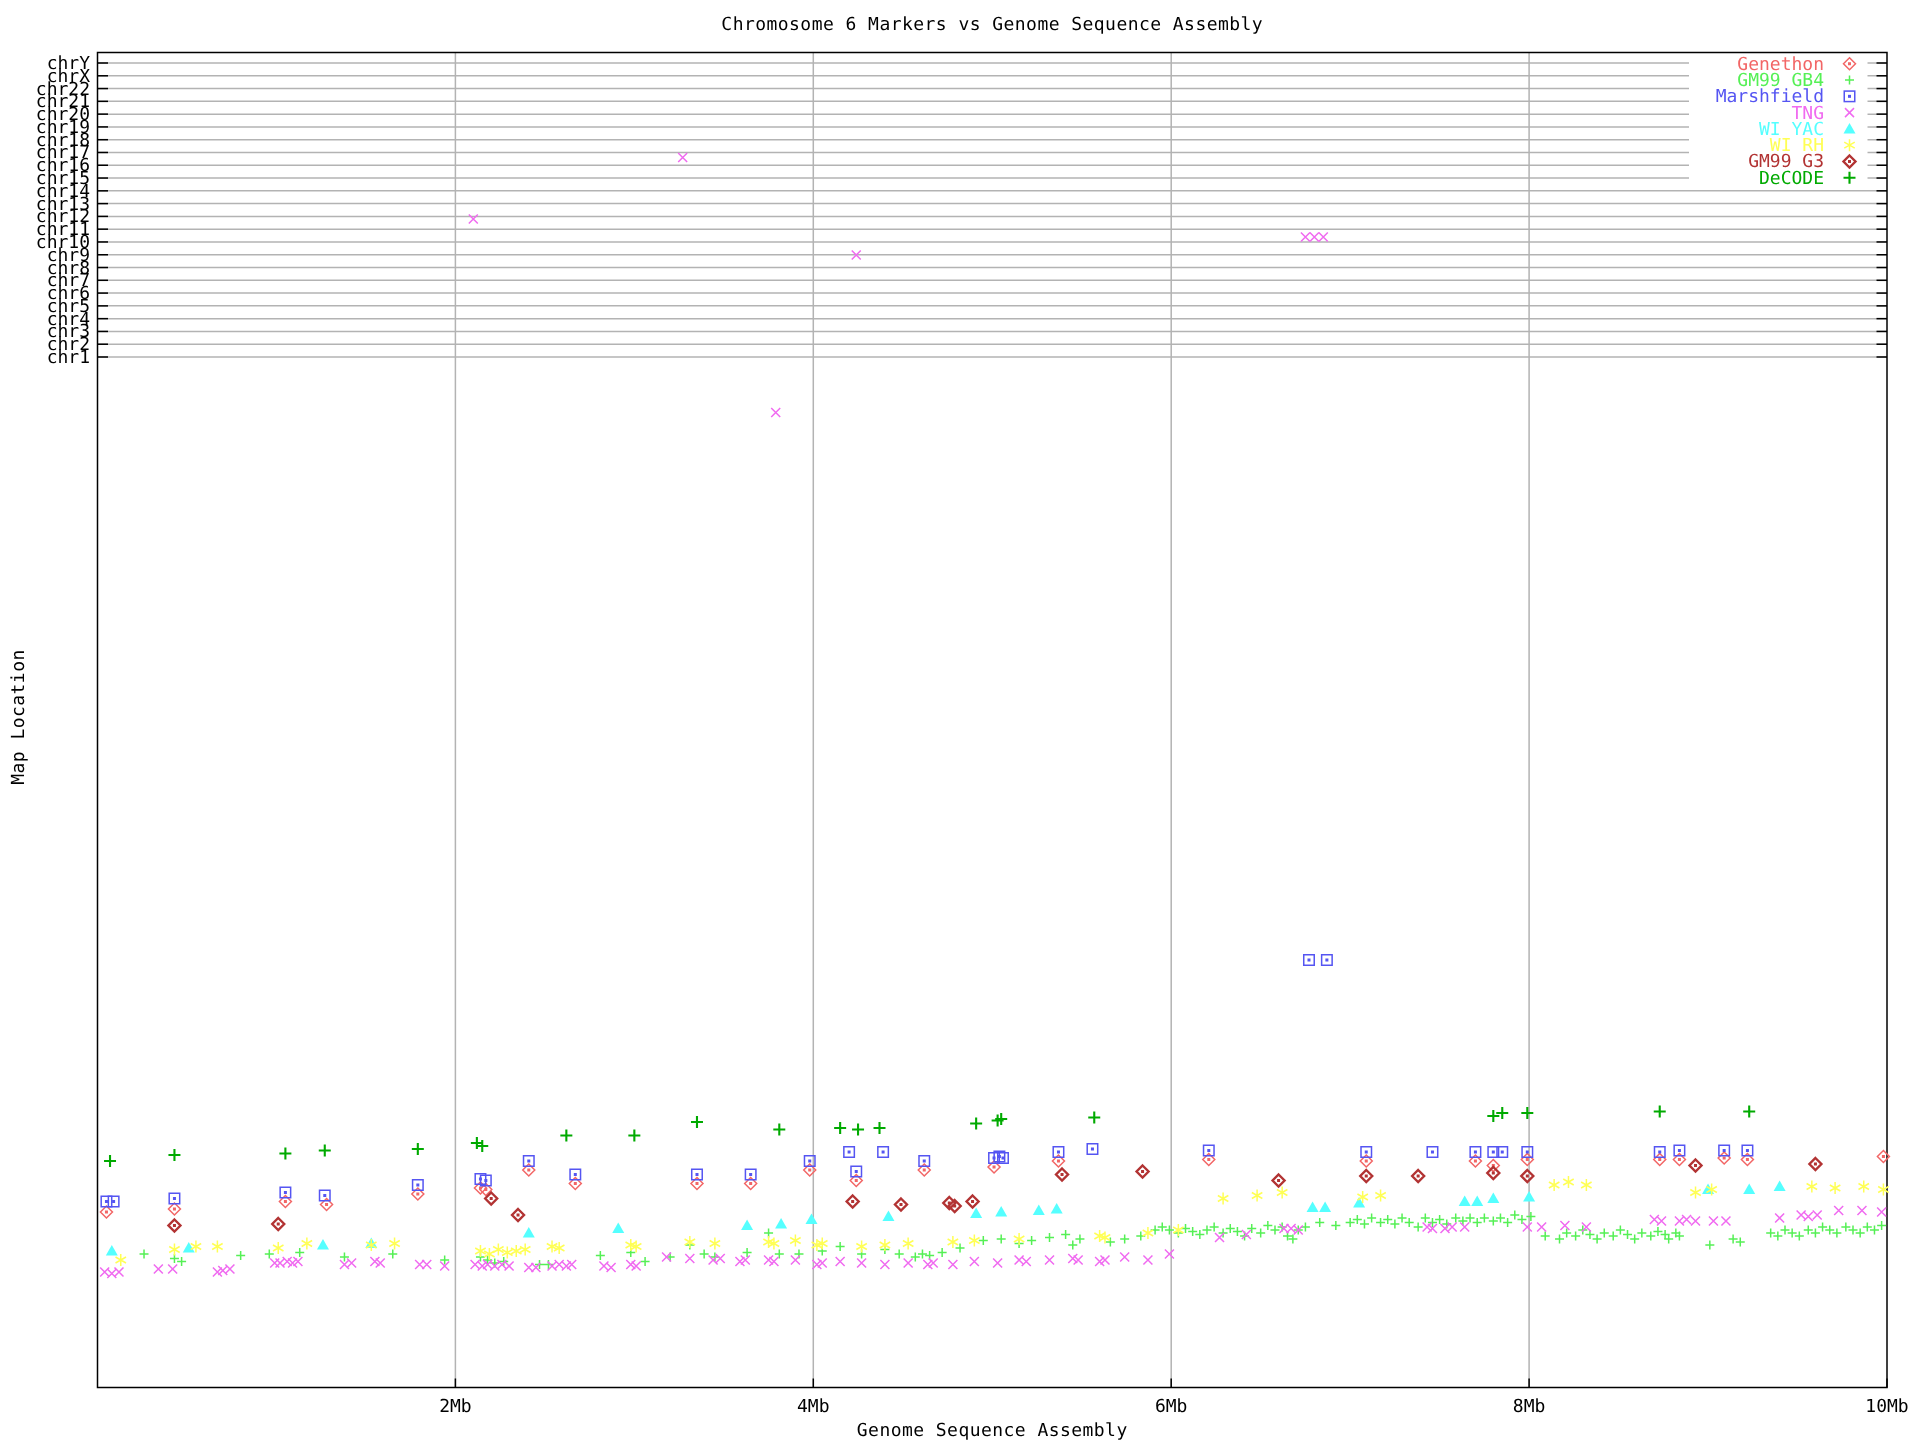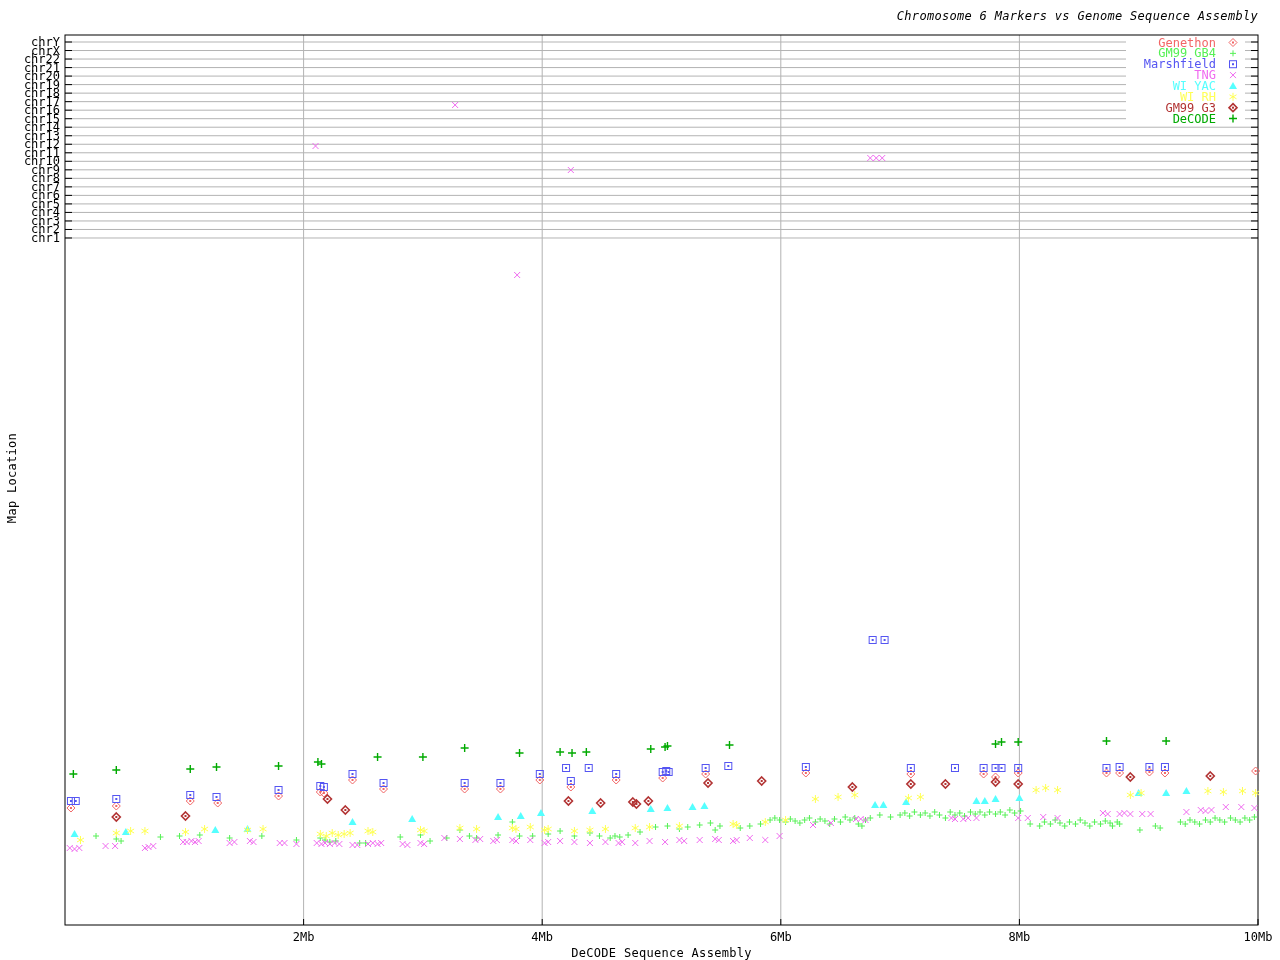--- a/index.html
+++ b/index.html
@@ -1,19 +1,19 @@
 <!DOCTYPE html>
 <html><head>
 <meta charset="utf-8">
 <style>
   html,body{margin:0;padding:0;background:#ffffff;}
   #app{position:relative;width:1280px;height:960px;background:#ffffff;overflow:hidden;
        font-family:"DejaVu Sans Mono", monospace;color:#000;}
   .t{position:absolute;font-size:12px;letter-spacing:0.3px;white-space:nowrap;}
-  #chart-title{top:9px;left:65px;width:1193px;text-align:right;font-style:italic;}
+  #chart-title{top:9px;left:65px;width:1193px;text-align:center;}
   #x-axis-label{top:946px;left:65px;width:1193px;text-align:center;}
   #y-axis-label{top:478px;left:12px;transform:translate(-50%,-50%) rotate(-90deg);}
   svg{position:absolute;top:0;left:0;}
 </style>
 </head>
 <body>
 
 <div id="app">
   <svg id="plot-svg" width="1280" height="960">
       <g stroke="#b3b3b3" stroke-width="1">
@@ -691,15 +691,15 @@
         </g>
         <g>
           <text x="1216" y="122.52" text-anchor="end" font-size="12" font-family="&quot;DejaVu Sans Mono&quot;, monospace" fill="#00aa00">DeCODE</text>
           <g>
             <path d="M1229 118.52H1237M1233 114.52V122.52" stroke="#00aa00" fill="none" stroke-width="1.4"></path>
           </g>
         </g>
       </g>
     </svg>
   <div class="t" id="chart-title">Chromosome 6 Markers vs Genome Sequence Assembly</div>
-  <div class="t" id="x-axis-label">DeCODE Sequence Assembly</div>
+  <div class="t" id="x-axis-label">Genome Sequence Assembly</div>
   <div class="t" id="y-axis-label">Map Location</div>
 </div>
 
 </body></html>

